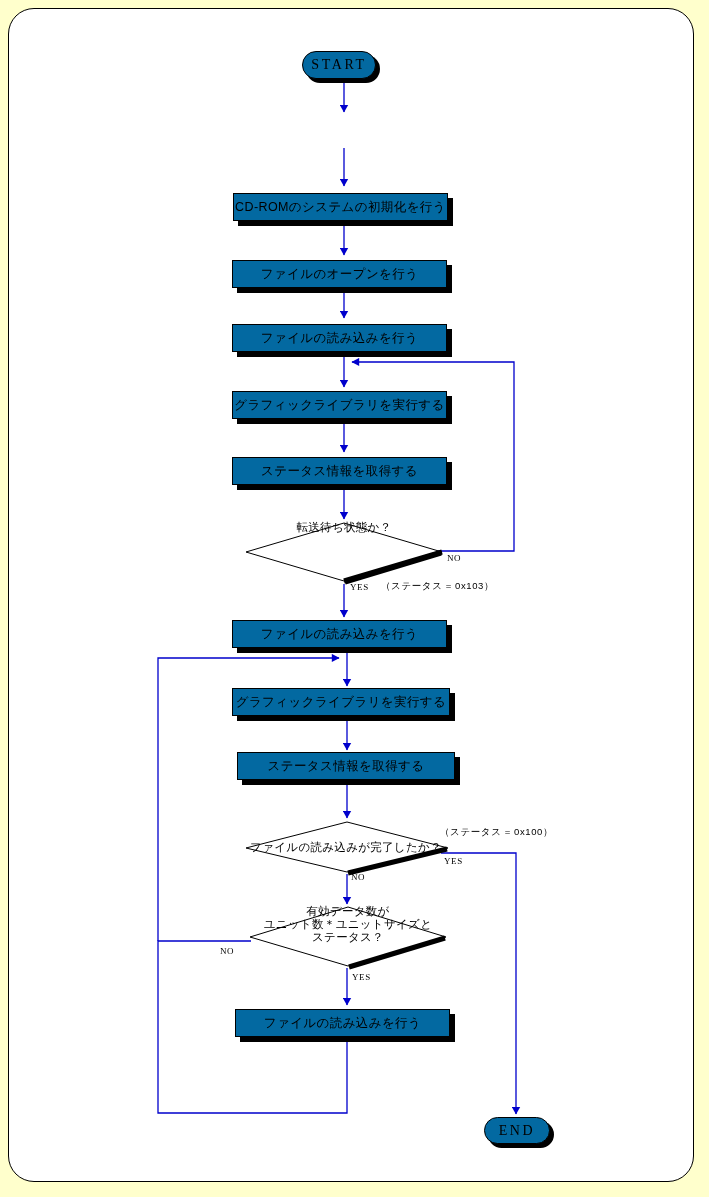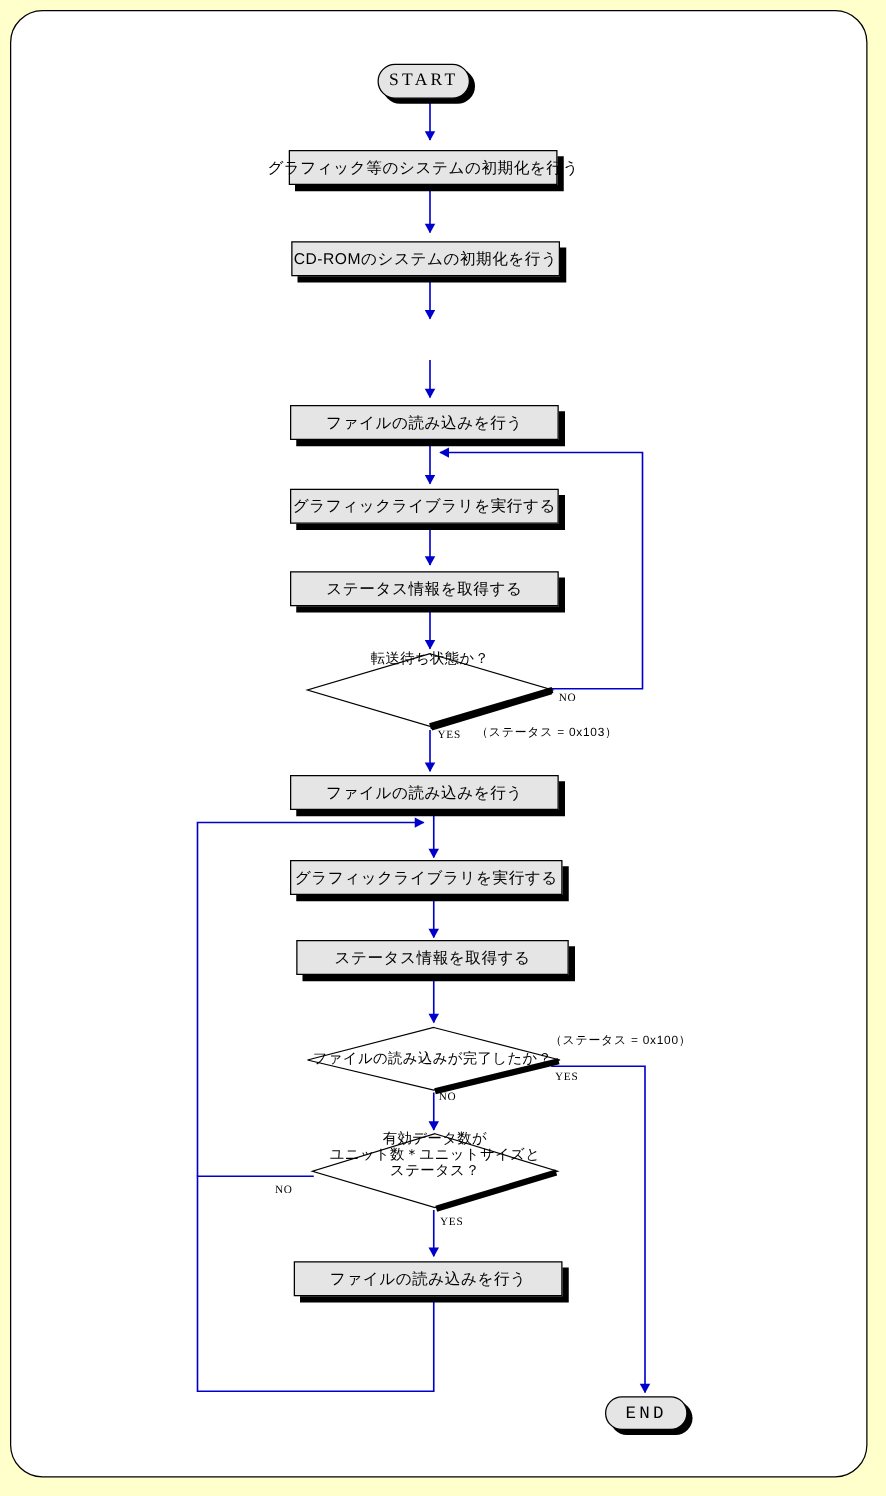--- a/index.html
+++ b/index.html
@@ -35,21 +35,21 @@
     position: absolute;
     left: 0;
     top: 0;
     width: 709px;
     height: 1197px;
     overflow: visible;
   }
   .node {
     position: absolute;
     box-sizing: border-box;
-    background: #e5e5e5;
+    background: #0369a1;
     border: 1px solid #000000;
     display: flex;
     align-items: center;
     justify-content: center;
     color: #000000;
     text-align: center;
     z-index: 3;
   }
   .proc {
     box-shadow: 5px 5px 0 0 #000000;
@@ -161,28 +161,28 @@
       <path d="M251,941 L158,941 L158,1113 L347,1113 L347,1039"></path>
 
       <path d="M158,941 L158,658 L339,658" marker-end="url(#arrow-right)"></path>
     </g>
   </svg>
 
   <div class="node term" style="left:302px; top:51px; width:74px; height:28px;">
     <span>START</span>
   </div>
 
-  <div class="node proc" style="left:231px; top:120px; width:215px; height:28px;">
-    <span>グラフィック等のシステムの初期化を行う</span>
-  </div>
 
   <div class="node proc" style="left:233px; top:193px; width:215px; height:28px;text-align:center;">
     <span>CD-ROMのシステムの初期化を行う</span>
   </div>
 
+  <div class="node proc" style="left:232px; top:260px; width:215px; height:28px;">
+    <span>ファイルのオープンを行う</span>
+  </div>
 
   <div class="node proc" style="left:232px; top:324px; width:215px; height:28px;">
     <span>ファイルの読み込みを行う</span>
   </div>
 
   <div class="node proc" style="left:232px; top:391px; width:215px; height:28px;">
     <span>グラフィックライブラリを実行する</span>
   </div>
 
   <div class="node proc" style="left:232px; top:457px; width:215px; height:28px;">
@@ -256,17 +256,17 @@
     <span>NO</span>
   </div>
   <div class="edge-label" style="left:352px; top:972px;">
     <span>YES</span>
   </div>
 
   <div class="node proc" style="left:235px; top:1009px; width:215px; height:28px;">
     <span>ファイルの読み込みを行う</span>
   </div>
 
-  <div class="node term" style="left:484px; top:1117px; width:66px; height:27px;font-family:Liberation Mono, monospace;">
+  <div class="node term" style="left:484px; top:1117px; width:66px; height:27px;">
     <span>END</span>
   </div>
 
 </div>
 
 </body></html>

